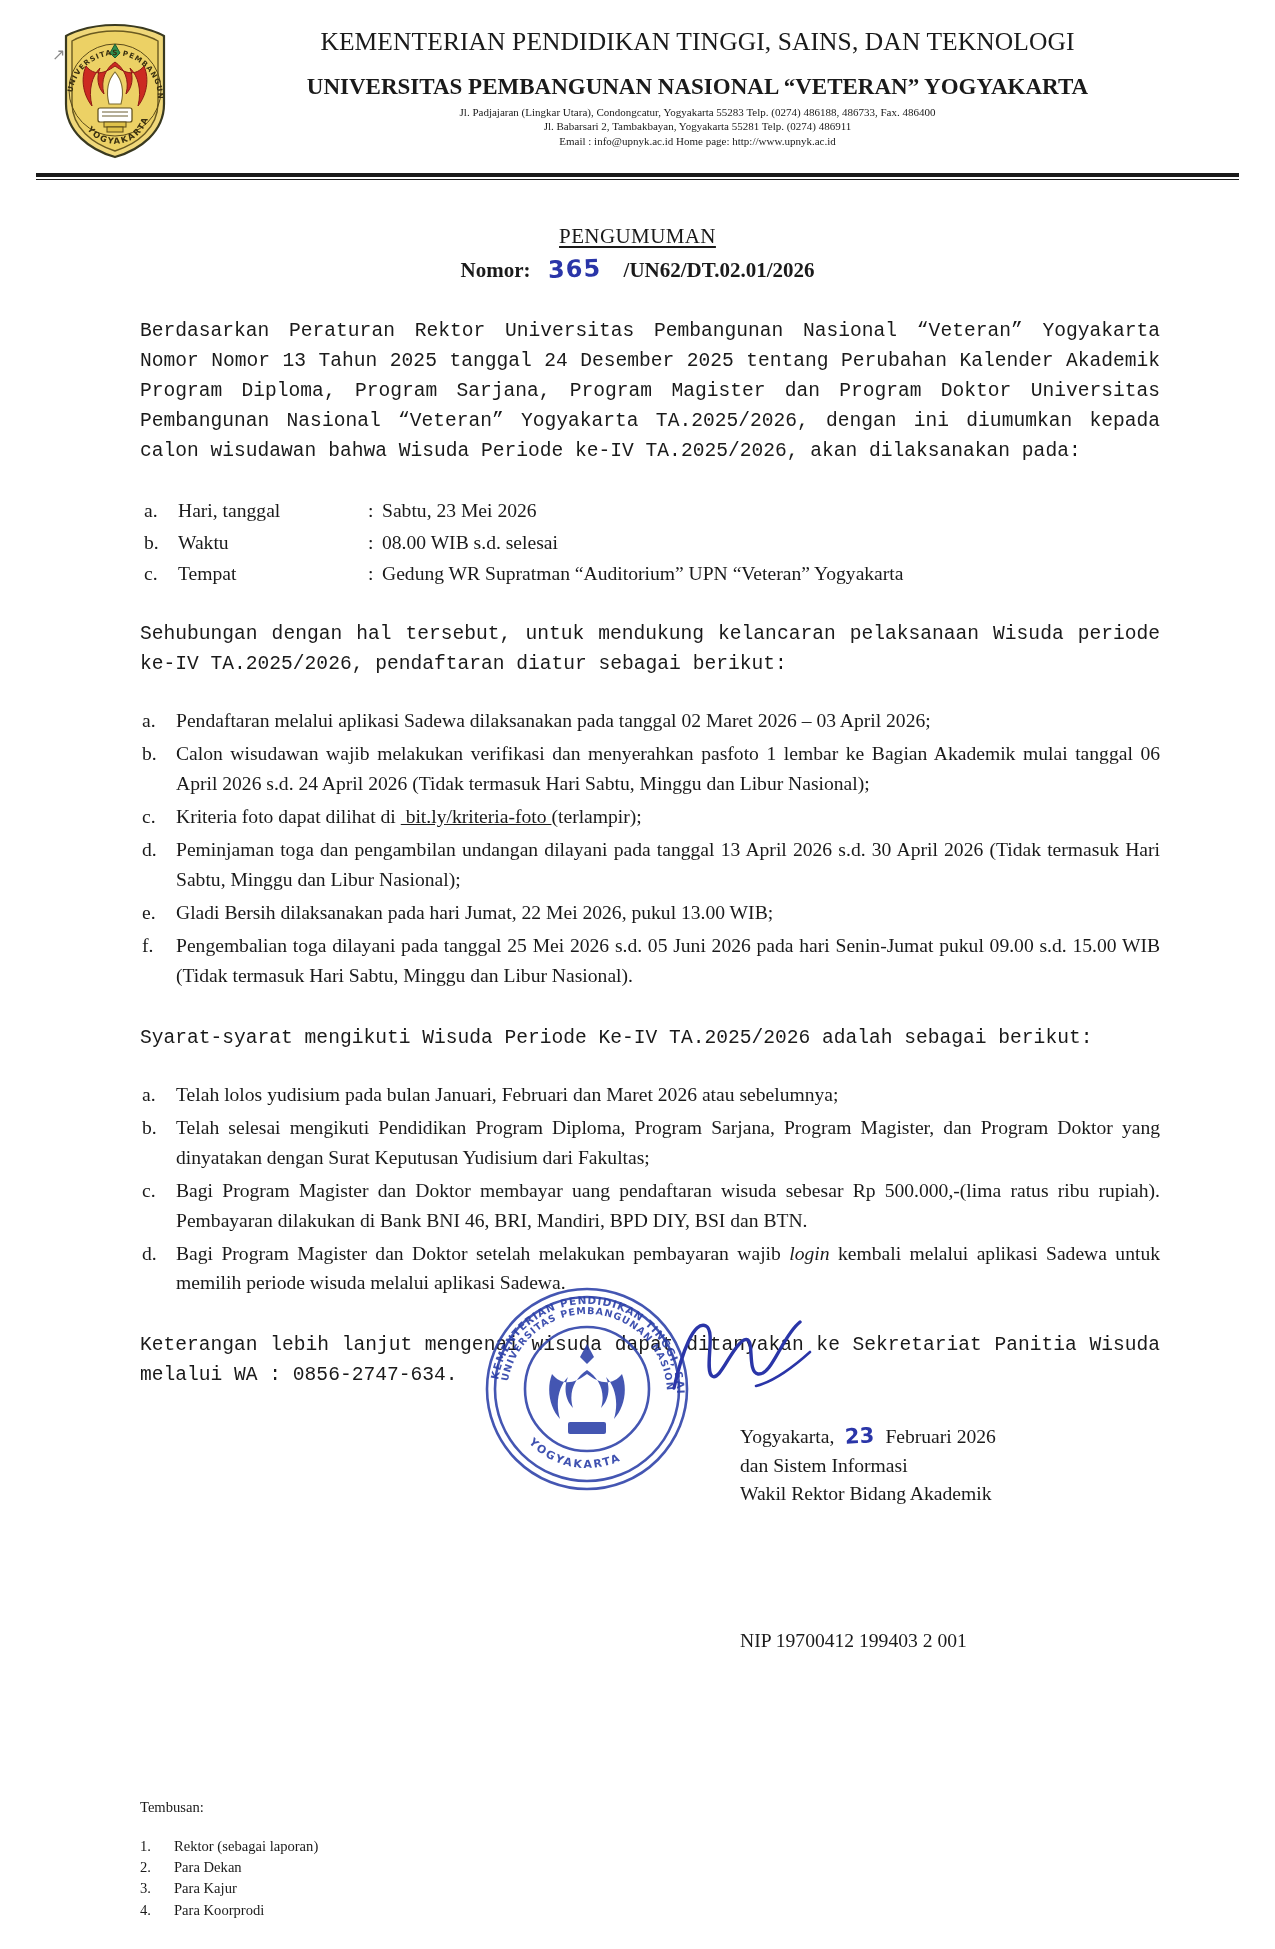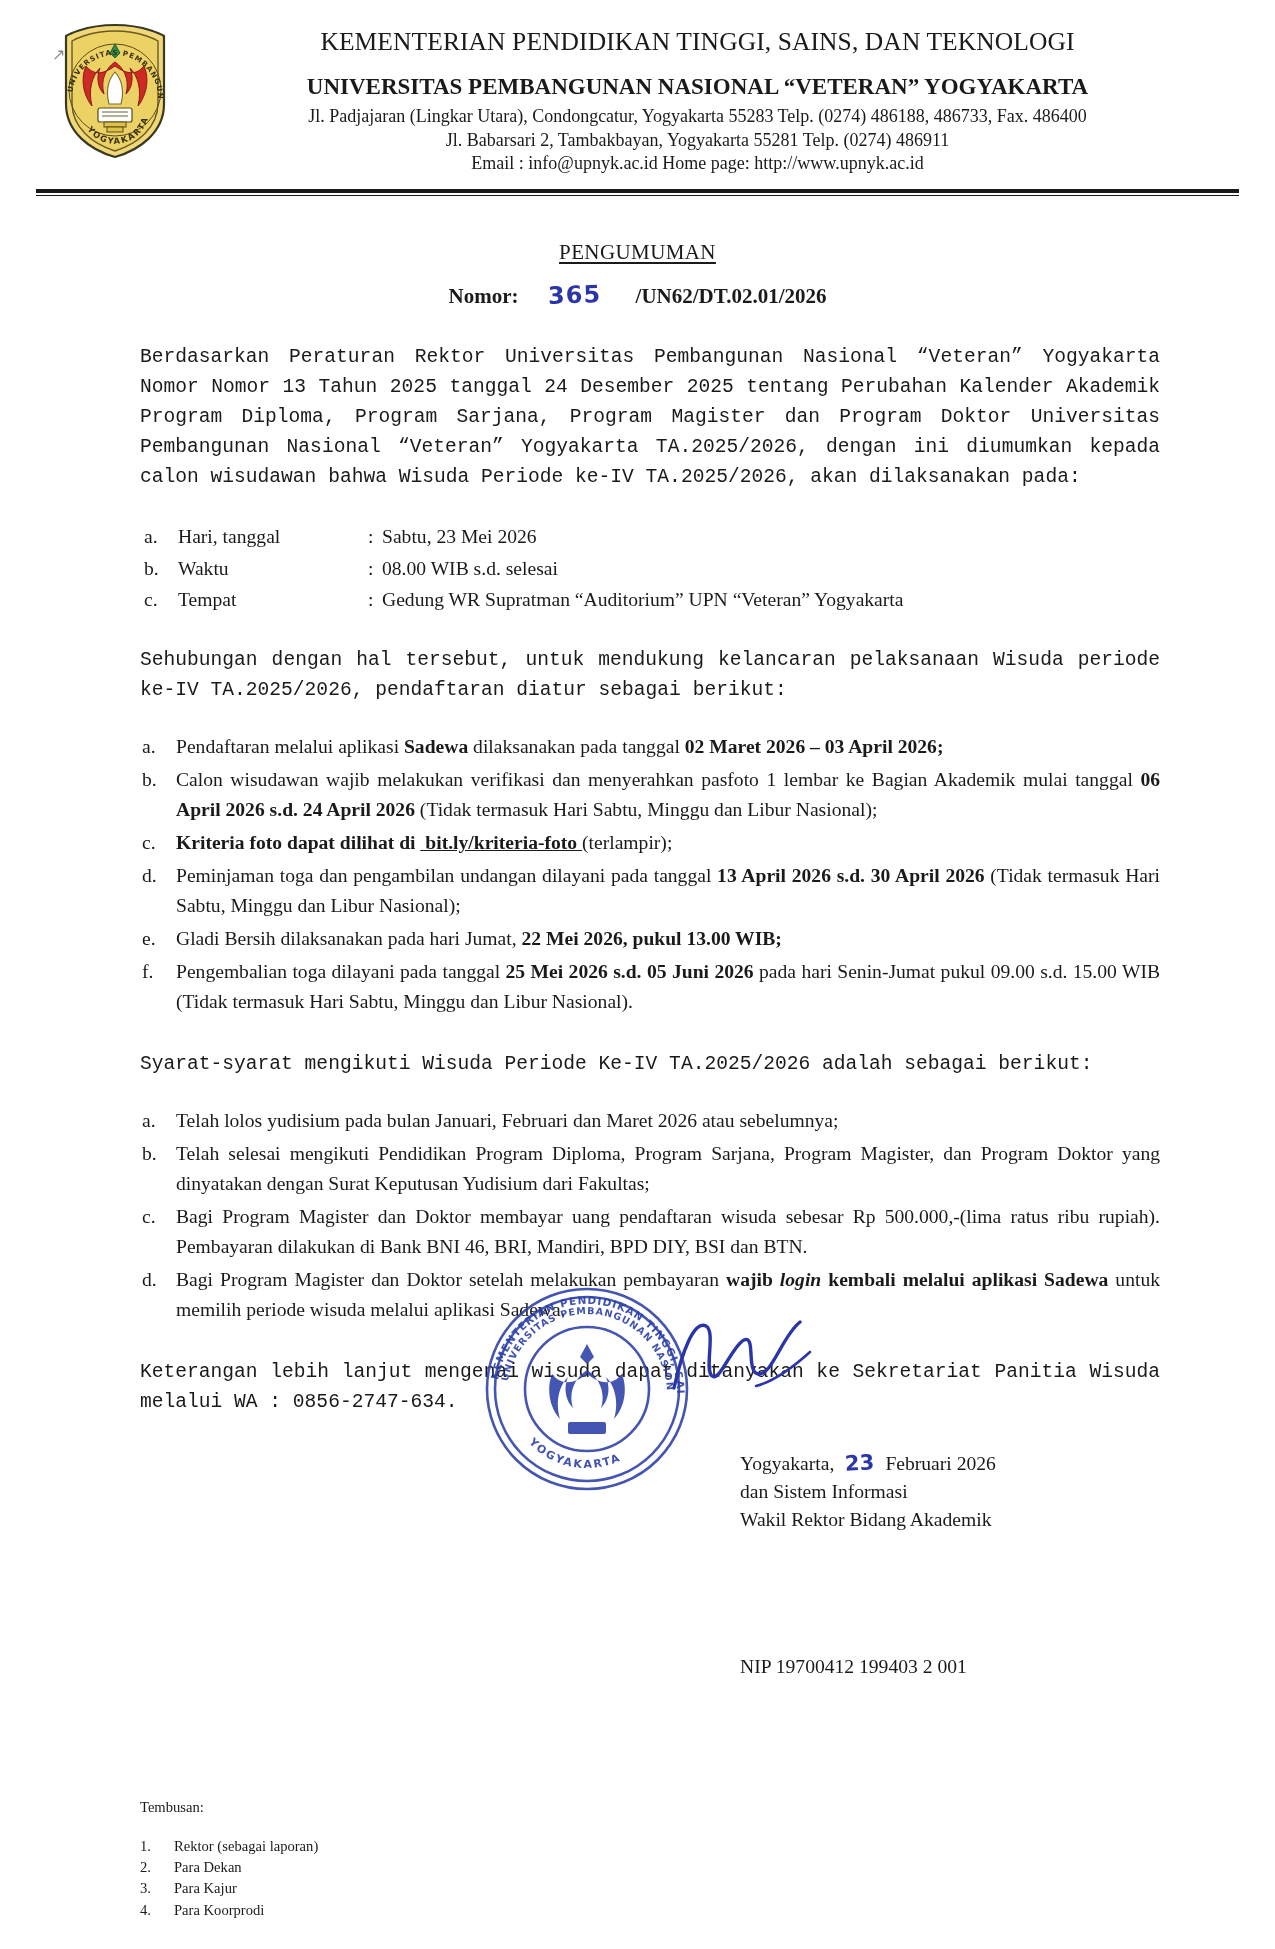--- a/index.html
+++ b/index.html
@@ -53,21 +53,21 @@
     white-space: nowrap;
   }
   .hl2 {
     font-size: 23px;
     font-weight: bold;
     line-height: 1.25;
     white-space: nowrap;
     margin-top: 16px;
   }
   .hl3, .hl4, .hl5 {
-    font-size: 18px;
+    font-size: 11px;
     line-height: 1.32;
     white-space: nowrap;
   }
   .hl3 { margin-top: 3px; }
 
   .rule-thick {
     height: 4px;
     background: #1a1a1a;
     margin: 7px 36px 0 36px;
   }
@@ -85,25 +85,25 @@
   .doc-title {
     font-size: 21px;
     font-weight: normal;
     text-decoration: underline;
     text-underline-offset: 3px;
     letter-spacing: 0.4px;
   }
   .nomor-line {
     font-size: 21px;
     font-weight: bold;
-    margin-top: 16px;
+    margin-top: 6px;
     display: flex;
     justify-content: center;
     align-items: baseline;
-    gap: 12px;
+    gap: 0;
   }
   .nomor-label { }
   .nomor-hand {
     font-family: "DejaVu Sans", sans-serif;
     color: #2a35a8;
     font-weight: 600;
     font-size: 24px;
     padding: 0 22px 0 18px;
     transform: rotate(-2deg);
     display: inline-block;
@@ -155,21 +155,21 @@
   ol.alpha > li .mk {
     width: 36px;
     flex: 0 0 36px;
     text-align: left;
     padding-left: 2px;
   }
   ol.alpha > li .tx {
     flex: 1;
     text-align: justify;
   }
-  b, strong { font-weight: bold; }
+  b, strong { font-weight: normal; }
   i, em { font-style: italic; }
   .ul { text-decoration: underline; }
 
   
   .sig-area {
     margin-top: 30px;
     padding-left: 600px;
     position: relative;
   }
   .sig-line {

